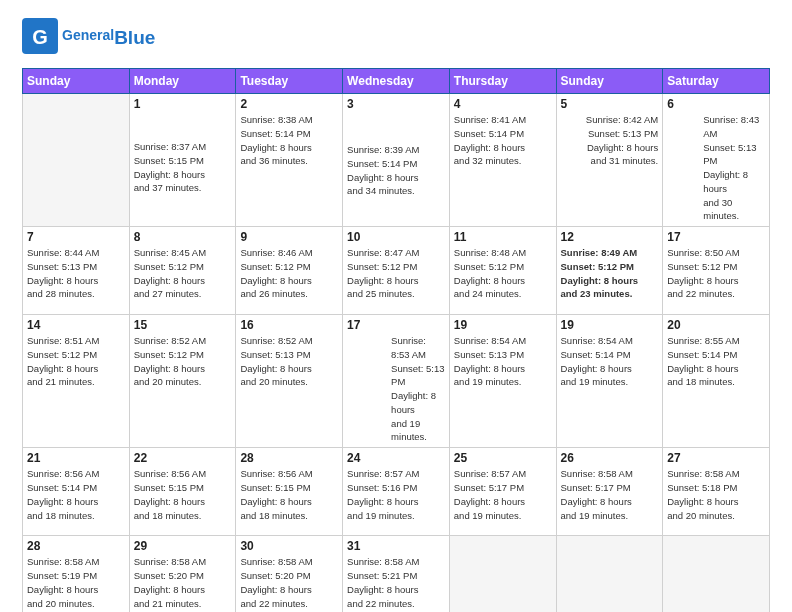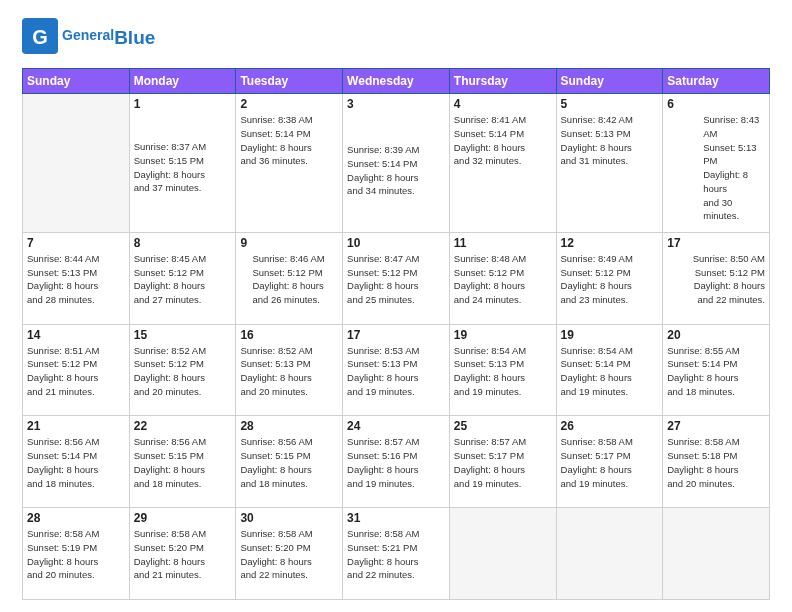--- a/index.html
+++ b/index.html
@@ -150,21 +150,21 @@
           </td>
           <td>
             <span class="day-num">4</span>
             <div class="day-info" style="white-space: pre-line;">Sunrise: 8:41 AM
 Sunset: 5:14 PM
 Daylight: 8 hours
 and 32 minutes.</div>
           </td>
           <td>
             <span class="day-num">5</span>
-            <div class="day-info" style="white-space: pre-line;">Sunrise: 8:42 AM
+            <div class="day-info" style="white-space: pre-line; text-align: right;">Sunrise: 8:42 AM
 Sunset: 5:13 PM
 Daylight: 8 hours
 and 31 minutes.</div>
           </td>
           <td>
             <span class="day-num">6</span>
             <div class="day-info" style="white-space: pre-line; margin-left: 36px;">Sunrise: 8:43 AM
 Sunset: 5:13 PM
 Daylight: 8 hours
 and 30 minutes.</div>
@@ -180,49 +180,49 @@
           </td>
           <td>
             <span class="day-num">8</span>
             <div class="day-info" style="white-space: pre-line;">Sunrise: 8:45 AM
 Sunset: 5:12 PM
 Daylight: 8 hours
 and 27 minutes.</div>
           </td>
           <td>
             <span class="day-num">9</span>
-            <div class="day-info" style="white-space: pre-line; margin-left: 12px;">Sunrise: 8:46 AM
+            <div class="day-info" style="white-space: pre-line;">Sunrise: 8:46 AM
 Sunset: 5:12 PM
 Daylight: 8 hours
 and 26 minutes.</div>
           </td>
           <td>
             <span class="day-num">10</span>
             <div class="day-info" style="white-space: pre-line;">Sunrise: 8:47 AM
 Sunset: 5:12 PM
 Daylight: 8 hours
 and 25 minutes.</div>
           </td>
           <td>
             <span class="day-num">11</span>
             <div class="day-info" style="white-space: pre-line;">Sunrise: 8:48 AM
 Sunset: 5:12 PM
 Daylight: 8 hours
 and 24 minutes.</div>
           </td>
           <td>
             <span class="day-num">12</span>
-            <div class="day-info" style="white-space: pre-line;">Sunrise: 8:49 AM
+            <div class="day-info" style="white-space: pre-line; font-weight: bold;">Sunrise: 8:49 AM
 Sunset: 5:12 PM
 Daylight: 8 hours
 and 23 minutes.</div>
           </td>
           <td>
             <span class="day-num">17</span>
-            <div class="day-info" style="white-space: pre-line; text-align: right;">Sunrise: 8:50 AM
+            <div class="day-info" style="white-space: pre-line;">Sunrise: 8:50 AM
 Sunset: 5:12 PM
 Daylight: 8 hours
 and 22 minutes.</div>
           </td>
         </tr>
         <tr>
           <td>
             <span class="day-num">14</span>
             <div class="day-info" style="white-space: pre-line;">Sunrise: 8:51 AM
 Sunset: 5:12 PM
@@ -238,21 +238,21 @@
           </td>
           <td>
             <span class="day-num">16</span>
             <div class="day-info" style="white-space: pre-line;">Sunrise: 8:52 AM
 Sunset: 5:13 PM
 Daylight: 8 hours
 and 20 minutes.</div>
           </td>
           <td>
             <span class="day-num">17</span>
-            <div class="day-info" style="white-space: pre-line;">Sunrise: 8:53 AM
+            <div class="day-info" style="white-space: pre-line; margin-left: 44px;">Sunrise: 8:53 AM
 Sunset: 5:13 PM
 Daylight: 8 hours
 and 19 minutes.</div>
           </td>
           <td>
             <span class="day-num">19</span>
             <div class="day-info" style="white-space: pre-line;">Sunrise: 8:54 AM
 Sunset: 5:13 PM
 Daylight: 8 hours
 and 19 minutes.</div>

